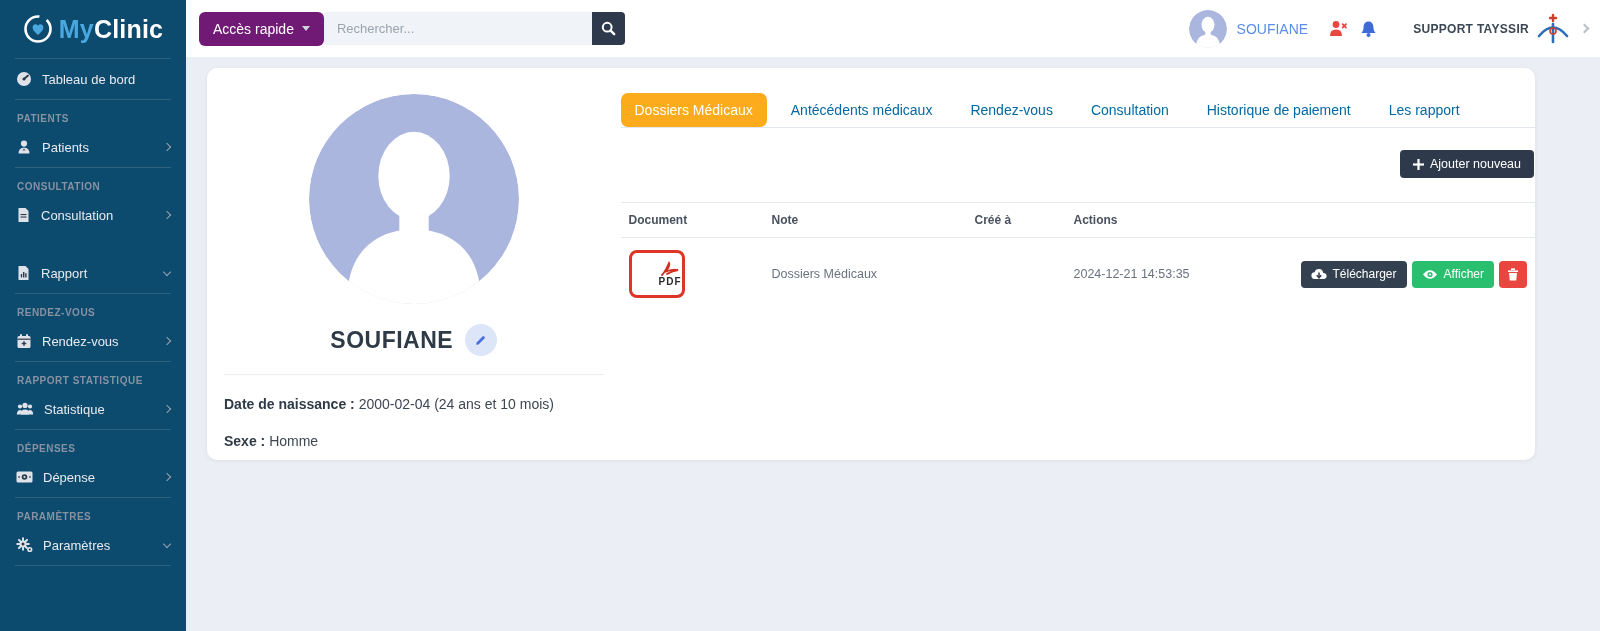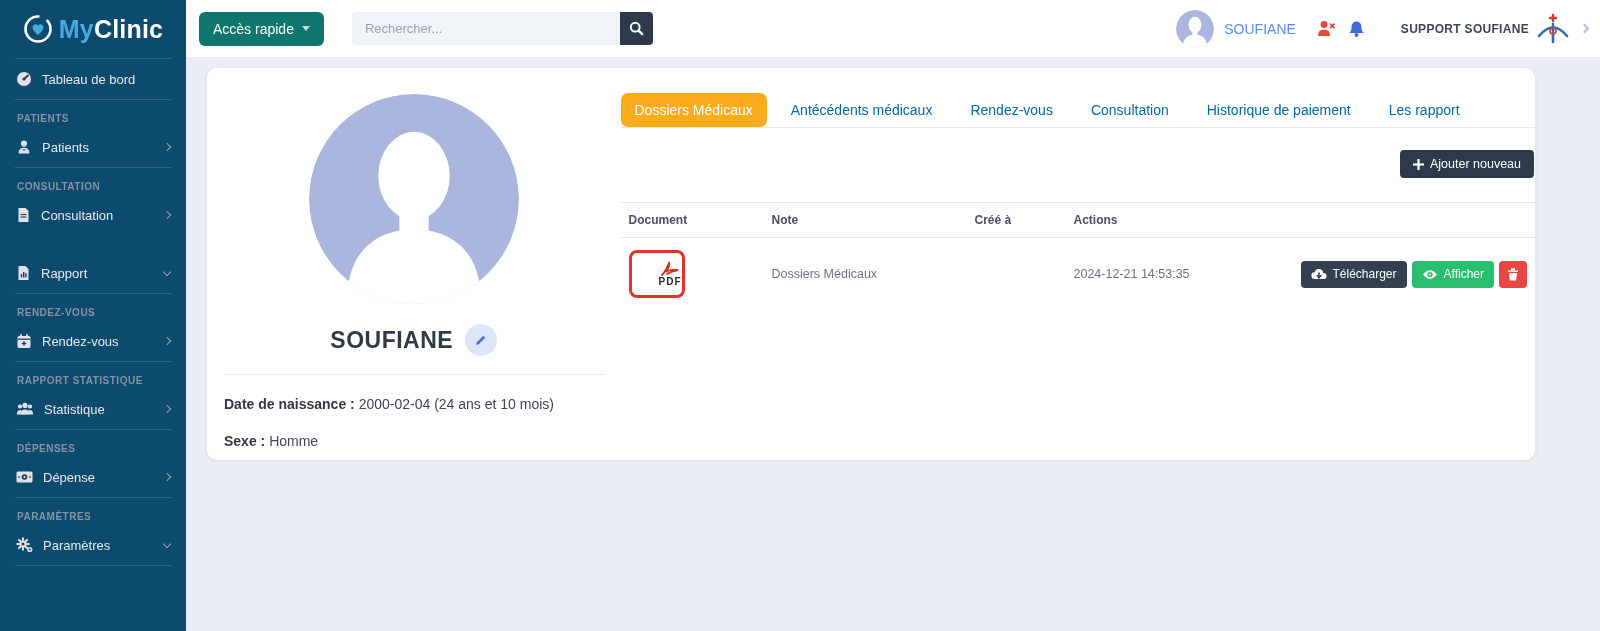--- a/index.html
+++ b/index.html
@@ -17,23 +17,23 @@
   .side-section-label { padding:13px 17px 3px; font-size:10px; font-weight:bold; letter-spacing:.5px; color:#8792a3; }
   .side-item { display:flex; align-items:center; gap:10px; padding:12px 16px; color:#e7eaef; font-size:13px; cursor:pointer; }
   .side-item svg { flex:0 0 auto; }
   .chev { width:6px; height:6px; border-right:1.8px solid #9aa3b2; border-top:1.8px solid #9aa3b2; margin-left:auto; }
   .chev.right { transform:rotate(45deg); }
   .chev.down  { transform:rotate(135deg); margin-top:-3px; }
   .gap-lg { height:18px; }
 
   
   .topbar { position:absolute; left:186px; top:0; width:1414px; height:57px; background:#ffffff; display:flex; align-items:center; }
-  .quick-btn { margin-left:13px; background:#0f766e; color:#fff; font-size:14px; border:none; border-radius:6px; padding:9px 14px; display:flex; align-items:center; gap:8px; cursor:pointer; font-family:inherit; }
+  .quick-btn { margin-left:13px; background:#701a75; color:#fff; font-size:14px; border:none; border-radius:6px; padding:9px 14px; display:flex; align-items:center; gap:8px; cursor:pointer; font-family:inherit; }
   .caret-down { width:0; height:0; border-left:4px solid transparent; border-right:4px solid transparent; border-top:5px solid #cfd5dd; }
-  .searchbox { margin-left:28px; display:flex; }
+  .searchbox { display:flex; }
   .searchbox input { width:268px; height:33px; background:#f0f3f7; border:1px solid #eceff4; border-right:none; border-radius:4px 0 0 4px; padding:0 12px; font-size:13px; color:#5a6572; outline:none; font-family:inherit; }
   .searchbox input::placeholder { color:#9aa4b0; }
   .search-btn { width:33px; height:33px; background:#2e3a4c; border:none; border-radius:0 4px 4px 0; display:flex; align-items:center; justify-content:center; cursor:pointer; }
   .top-right { margin-left:auto; display:flex; align-items:center; margin-right:12px; }
   .avatar-sm { width:38px; height:38px; border-radius:50%; overflow:hidden; flex:0 0 auto; cursor:pointer; }
   .top-username { color:#5a8dee; font-size:14px; margin:0 14px 0 10px; cursor:pointer; }
   .icon-btn { background:none; border:none; cursor:pointer; padding:4px 6px; display:flex; align-items:center; }
   .support-link { display:flex; align-items:center; gap:6px; margin-left:30px; cursor:pointer; }
   .support-text { font-size:12px; font-weight:bold; color:#3b4754; letter-spacing:.3px; }
   .chev-gray { width:7px; height:7px; border-right:2px solid #b9c0c9; border-top:2px solid #b9c0c9; transform:rotate(45deg); margin-left:4px; }
@@ -243,21 +243,21 @@
         </svg>
       </button>
       <button class="icon-btn">
         <svg width="17" height="18" viewBox="0 0 17 18">
           <path d="M8.5 1.5 C5.2 1.5 3.6 4 3.6 7 C3.6 10.6 2.2 12 1.4 12.9 L15.6 12.9 C14.8 12 13.4 10.6 13.4 7 C13.4 4 11.8 1.5 8.5 1.5 Z" fill="#3f6ad8"></path>
           <circle cx="8.5" cy="15" r="2" fill="#3f6ad8"></circle>
         </svg>
       </button>
 
       <span class="support-link">
-        <span class="support-text">SUPPORT SOUFIANE</span>
+        <span class="support-text">SUPPORT TAYSSIR</span>
         <svg width="36" height="36" viewBox="0 0 36 36">
           <path d="M4 25 Q18 8 32 25" fill="none" stroke="#2d6fb7" stroke-width="2.6" stroke-linecap="round"></path>
           <line x1="18" y1="13" x2="18" y2="31" stroke="#2d6fb7" stroke-width="2.6" stroke-linecap="round"></line>
           <circle cx="18" cy="20" r="3" fill="none" stroke="#d23c2a" stroke-width="1.6"></circle>
           <g stroke="#d23c2a" stroke-width="2.4" stroke-linecap="round">
             <line x1="18" y1="4" x2="18" y2="10"></line>
             <line x1="15" y1="7" x2="21" y2="7"></line>
           </g>
         </svg>
         <span class="chev-gray"></span>

